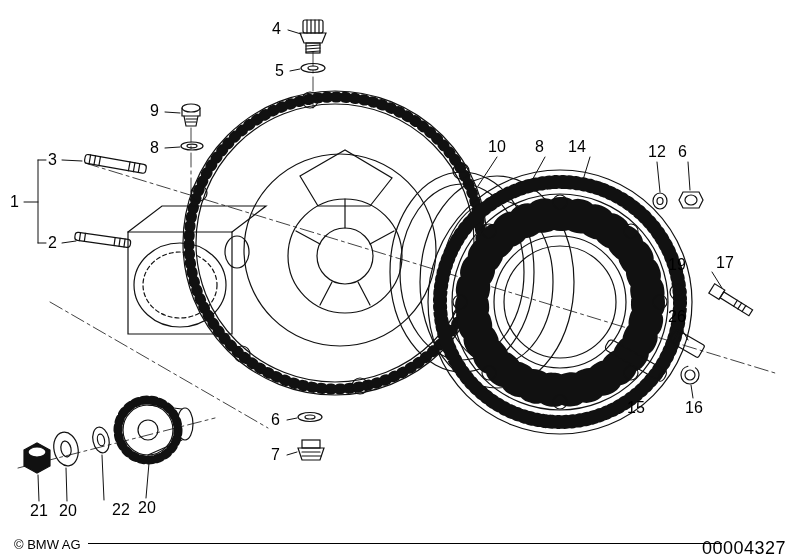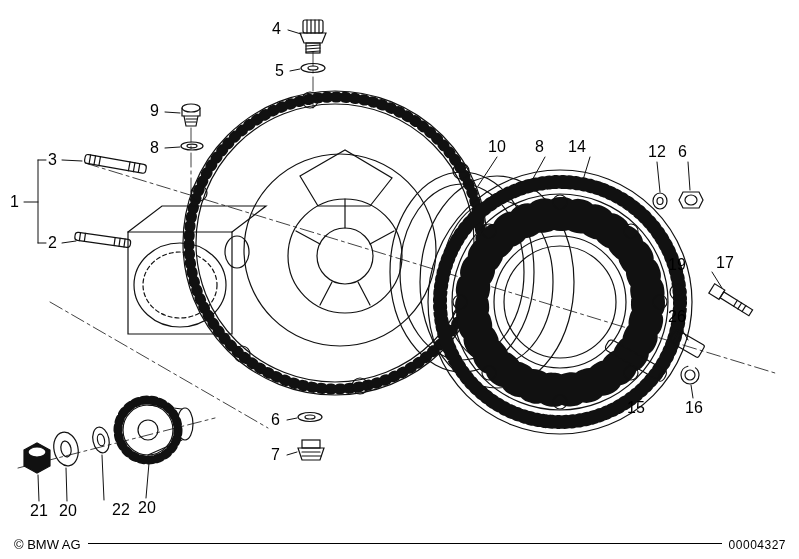--- a/index.html
+++ b/index.html
@@ -18,21 +18,21 @@
     color:#000;
     font-weight:400;
     user-select:none;
   }
   .footer-left{
     position:absolute;left:14px;top:537px;
     font-size:13px;color:#000;
   }
   .footer-right{
     position:absolute;right:13px;top:538px;
-    font-size:12px;color:#000;letter-spacing:0.5px;
+    font-size:18px;color:#000;letter-spacing:0.5px;
   }
   .footer-rule{
     position:absolute;left:88px;top:543px;width:634px;height:0;
     border-top:1px solid #000;
   }
 </style>
 </head>
 <body>
 
 <div id="stage">

